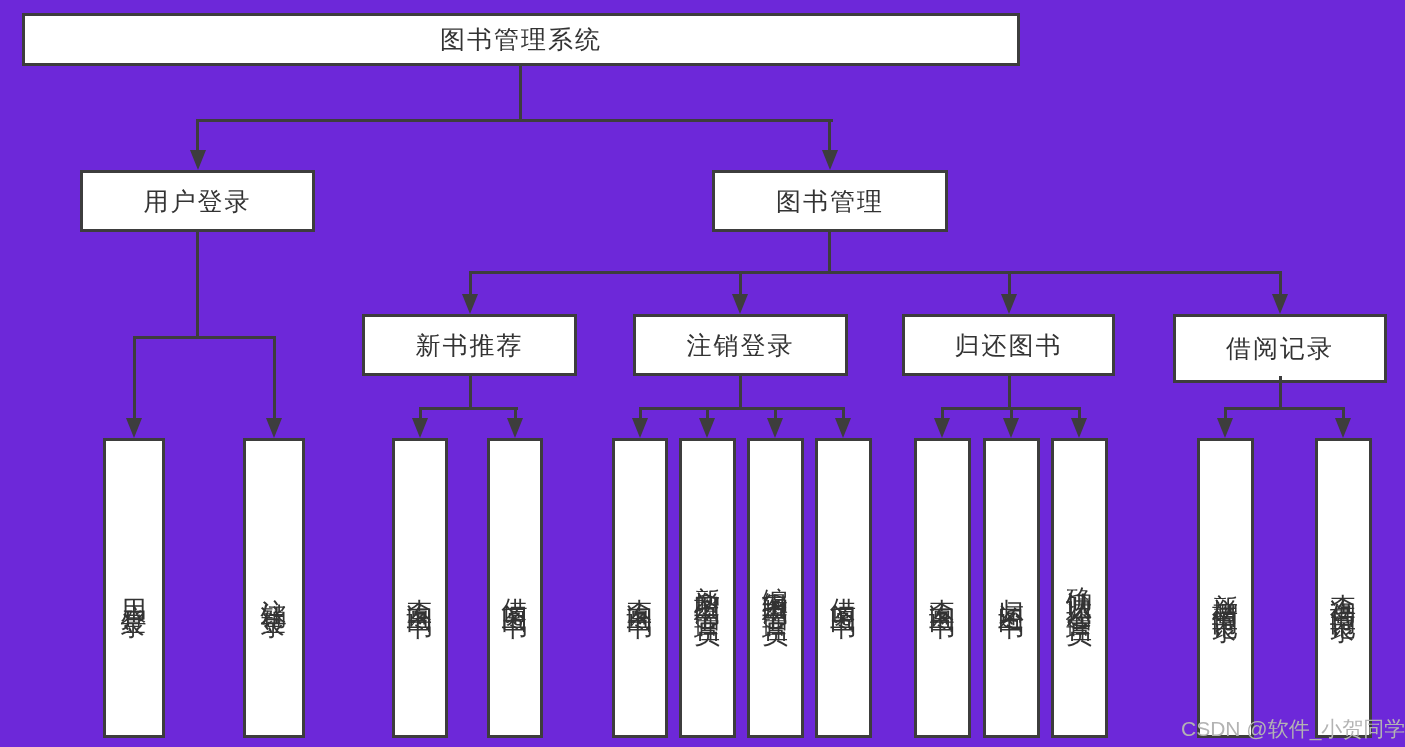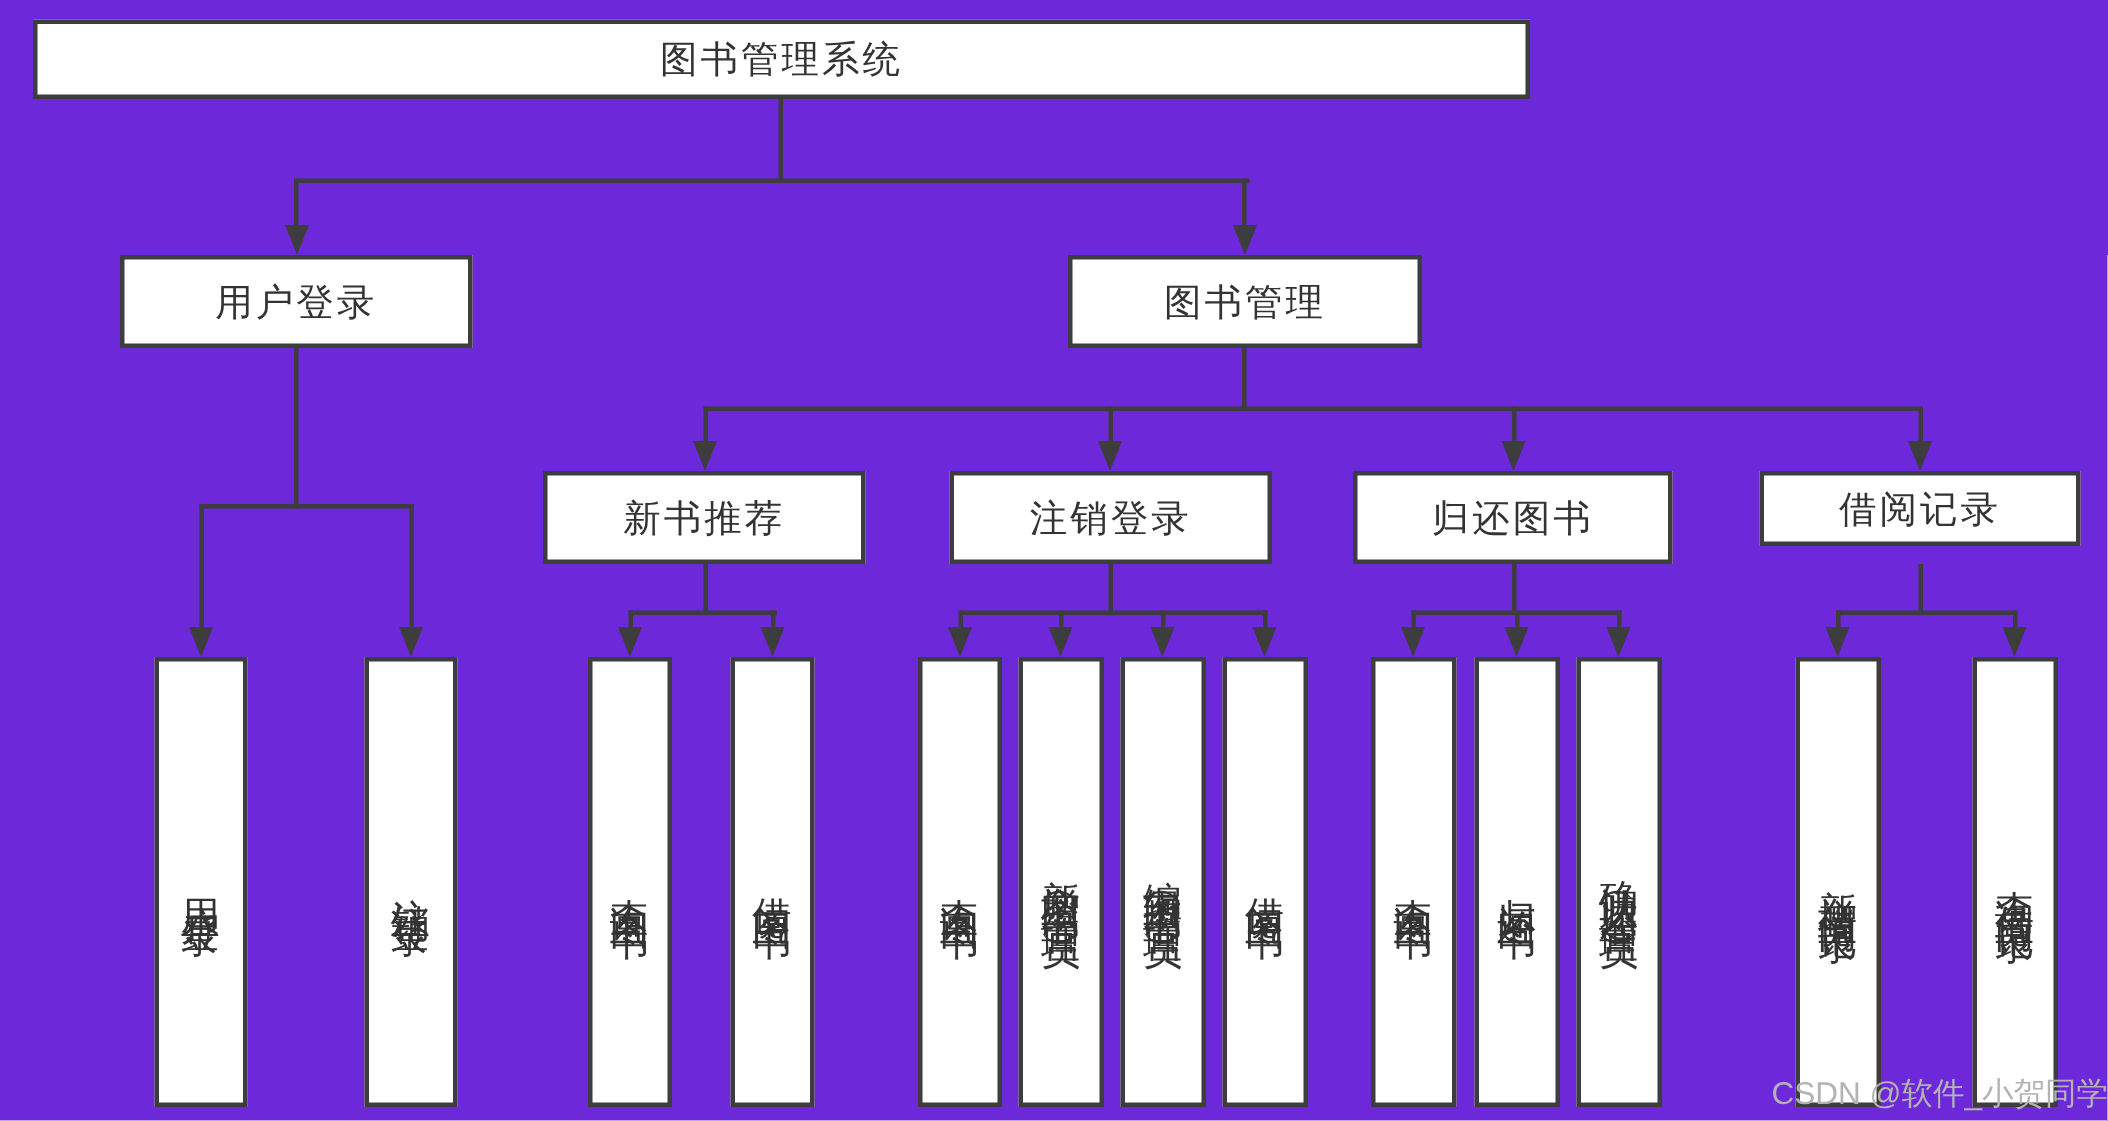--- a/index.html
+++ b/index.html
@@ -96,21 +96,21 @@
 
   <div class="box" style="left:362px; top:314px; width:215px; height:62px;">
     <span class="hlabel">新书推荐</span>
   </div>
   <div class="box" style="left:633px; top:314px; width:215px; height:62px;">
     <span class="hlabel">注销登录</span>
   </div>
   <div class="box" style="left:902px; top:314px; width:213px; height:62px;">
     <span class="hlabel">归还图书</span>
   </div>
-  <div class="box" style="left:1173px; top:314px; width:214px; height:50px;">
+  <div class="box" style="left:1173px; top:314px; width:214px; height:69px;">
     <span class="hlabel">借阅记录</span>
   </div>
 
   <div class="line" style="left:469px; top:376px; width:3px; height:34px;"></div>
   <div class="line" style="left:419px; top:407px; width:99px; height:3px;"></div>
   <div class="line" style="left:419px; top:407px; width:3px; height:13px;"></div>
   <div class="arrow" style="left:412px; top:418px;"></div>
   <div class="line" style="left:514px; top:407px; width:3px; height:13px;"></div>
   <div class="arrow" style="left:507px; top:418px;"></div>
 

